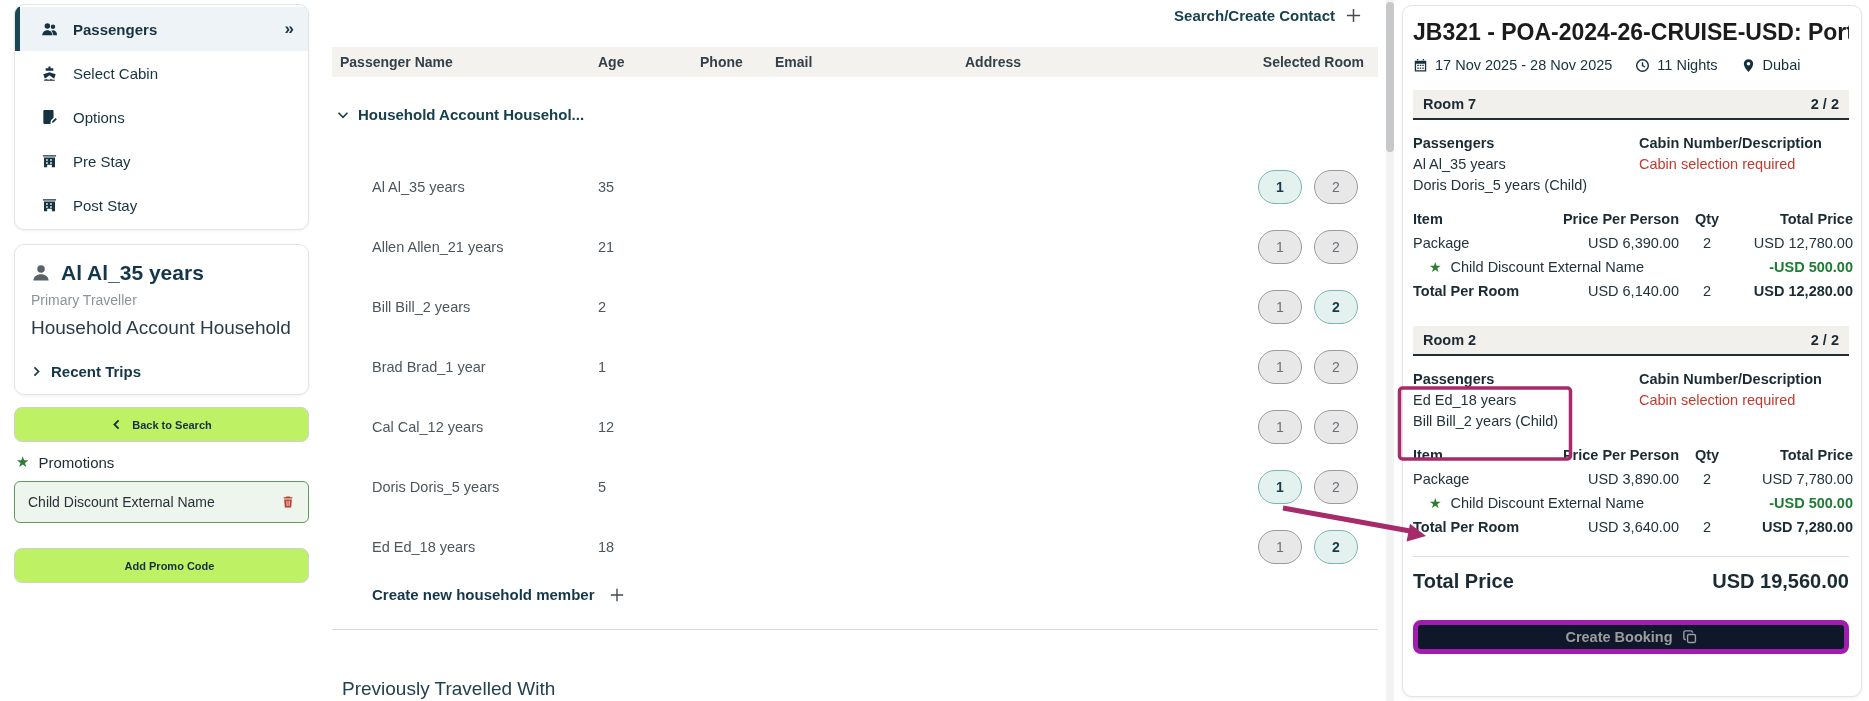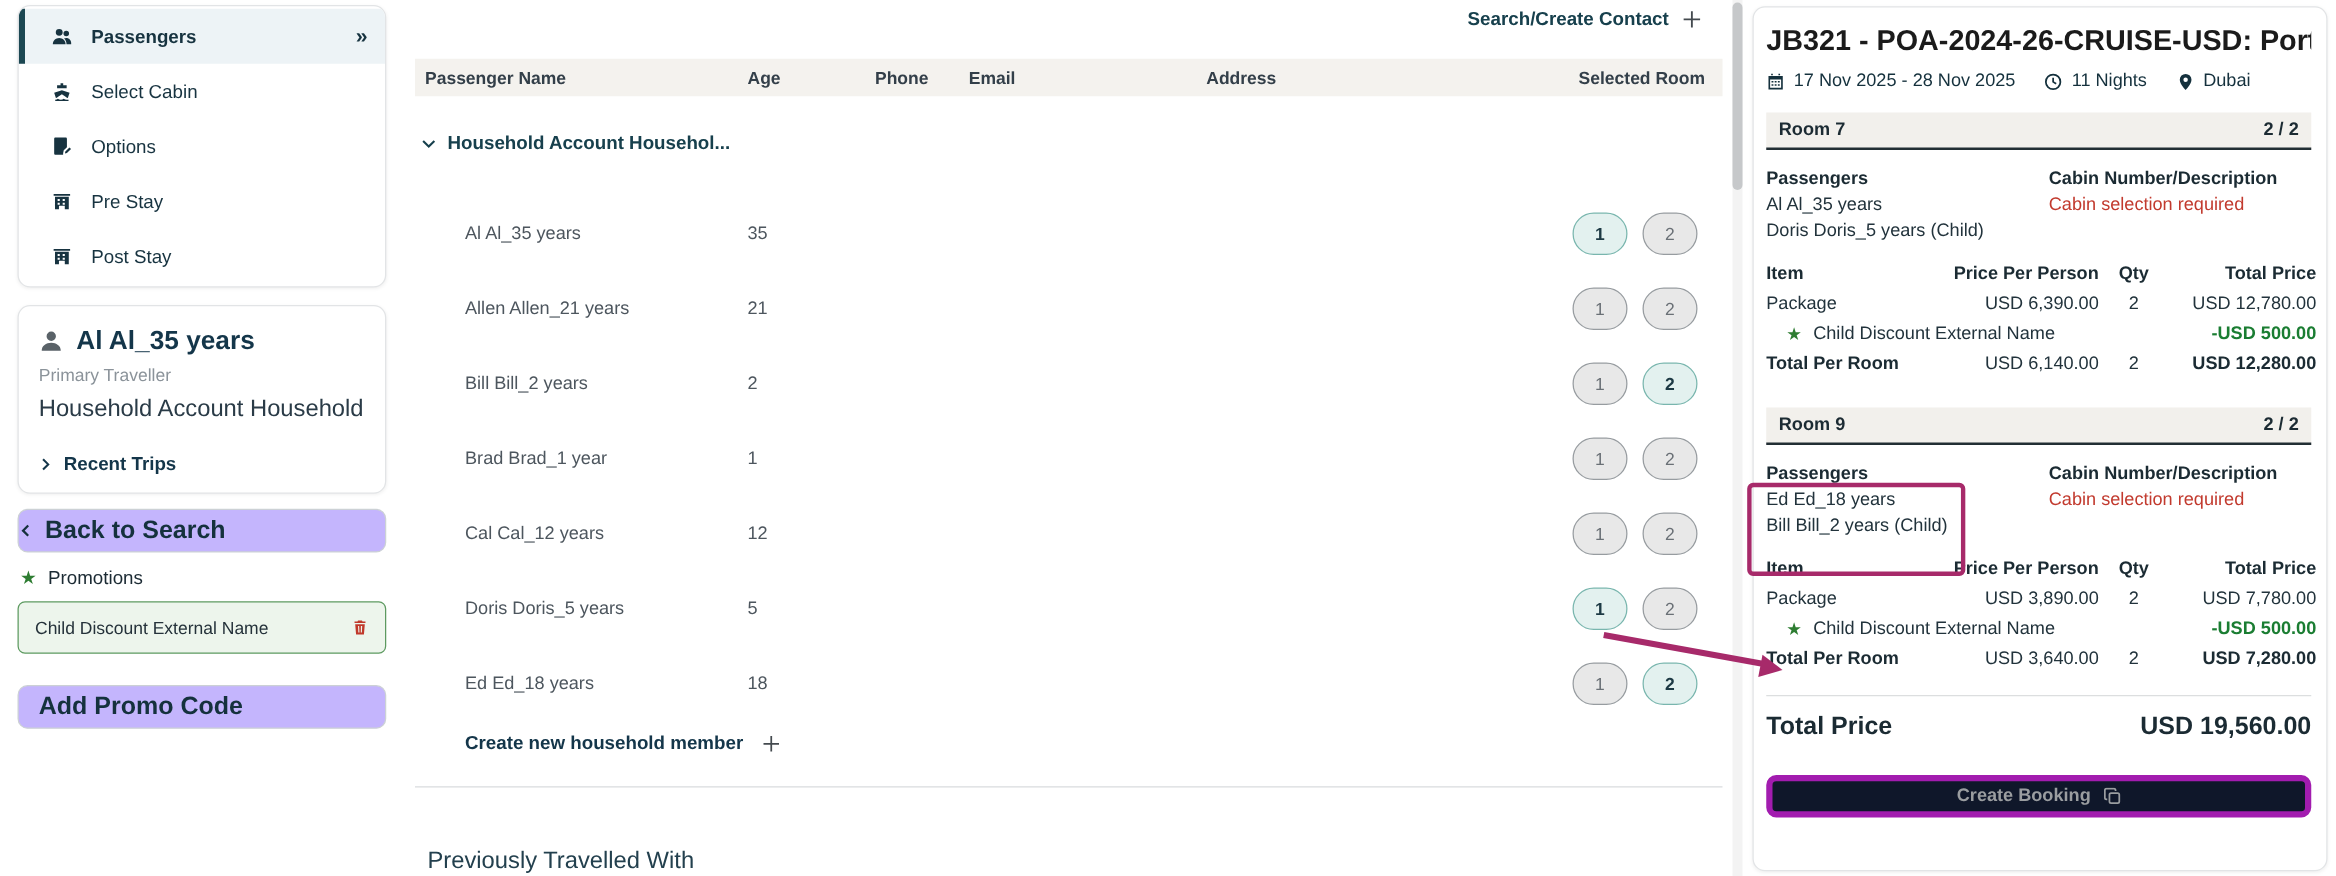--- a/index.html
+++ b/index.html
@@ -23,23 +23,23 @@
 
   .trav-card { margin-top:14px; padding:16px 16px 14px 16px; }
   .trav-name-row { display:flex; align-items:center; gap:10px; }
   .trav-name-row svg { width:20px; height:20px; color:#5a6268; }
   .trav-name { font-size:21px; font-weight:bold; color:#14364a; }
   .trav-role { margin-top:7px; font-size:14px; color:#8b939a; }
   .trav-household { margin-top:9px; font-size:19px; color:#2a3b47; }
   .recent-trips { margin-top:24px; display:flex; align-items:center; gap:9px; font-size:15px; font-weight:bold; color:#14364a; cursor:pointer; }
   .recent-trips svg { width:11px; height:11px; }
 
-  .btn-outline { margin-top:12px; width:100%; height:35px; background:#c4b5fd; border:1px solid #ccd1d5; border-radius:8px;
-                 display:flex; align-items:center; gap:10px;
-                 font-size:20px; font-weight:bold; color:#15313d; cursor:pointer; font-family:inherit; }
+  .btn-outline { margin-top:12px; width:100%; height:35px; background:#bef264; border:1px solid #ccd1d5; border-radius:8px;
+                 display:flex; align-items:center; justify-content:center; gap:10px;
+                 font-size:11px; font-weight:bold; color:#15313d; cursor:pointer; font-family:inherit; }
   .btn-outline svg { width:11px; height:11px; }
 
   .promo-head { margin-top:11px; display:flex; align-items:center; gap:9px; font-size:15px; color:#1b2a33; padding-left:2px; }
   .promo-star { color:#2e7d32; font-size:15px; }
   .promo-box { margin-top:10px; height:42px; background:#edf5ec; border:1px solid #5d9a60; border-radius:6px;
                display:flex; align-items:center; padding:0 13px; font-size:14px; color:#25323a; }
   .promo-trash { margin-left:auto; color:#c0392b; cursor:pointer; display:flex; }
   .promo-trash svg { width:14px; height:14px; }
   .add-promo { margin-top:25px;padding-left:16px; }
 
@@ -368,21 +368,21 @@
     </div>
     <div class="disc-amt">-USD 500.00</div>
 
     <div class="bold">Total Per Room</div>
     <div class="rt">USD 6,140.00</div>
     <div class="ct">2</div>
     <div class="bold rt">USD 12,280.00</div>
   </div>
 
   <div class="room-bar second">
-    <span>Room 9</span>
+    <span>Room 2</span>
     <span>2 / 2</span>
   </div>
   <div class="pax-block">
     <div class="pax-left">
       <div class="bold">Passengers</div>
       <div>Ed Ed_18 years</div>
       <div>Bill Bill_2 years (Child)</div>
     </div>
     <div class="pax-right">
       <div class="bold">Cabin Number/Description</div>

